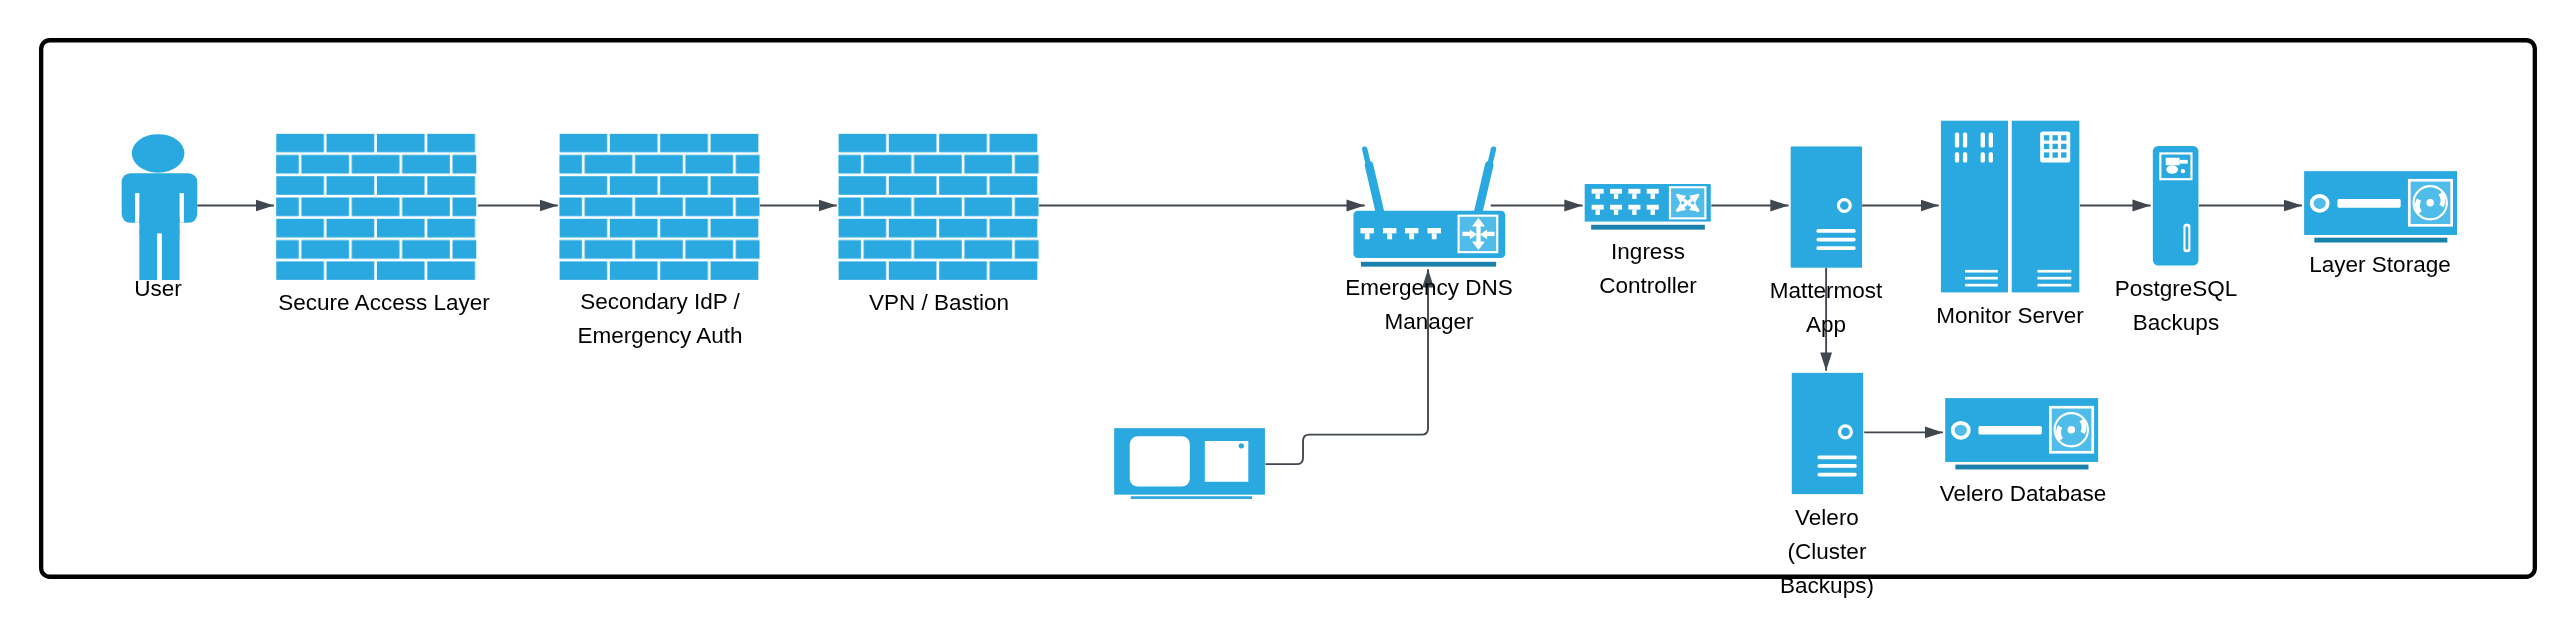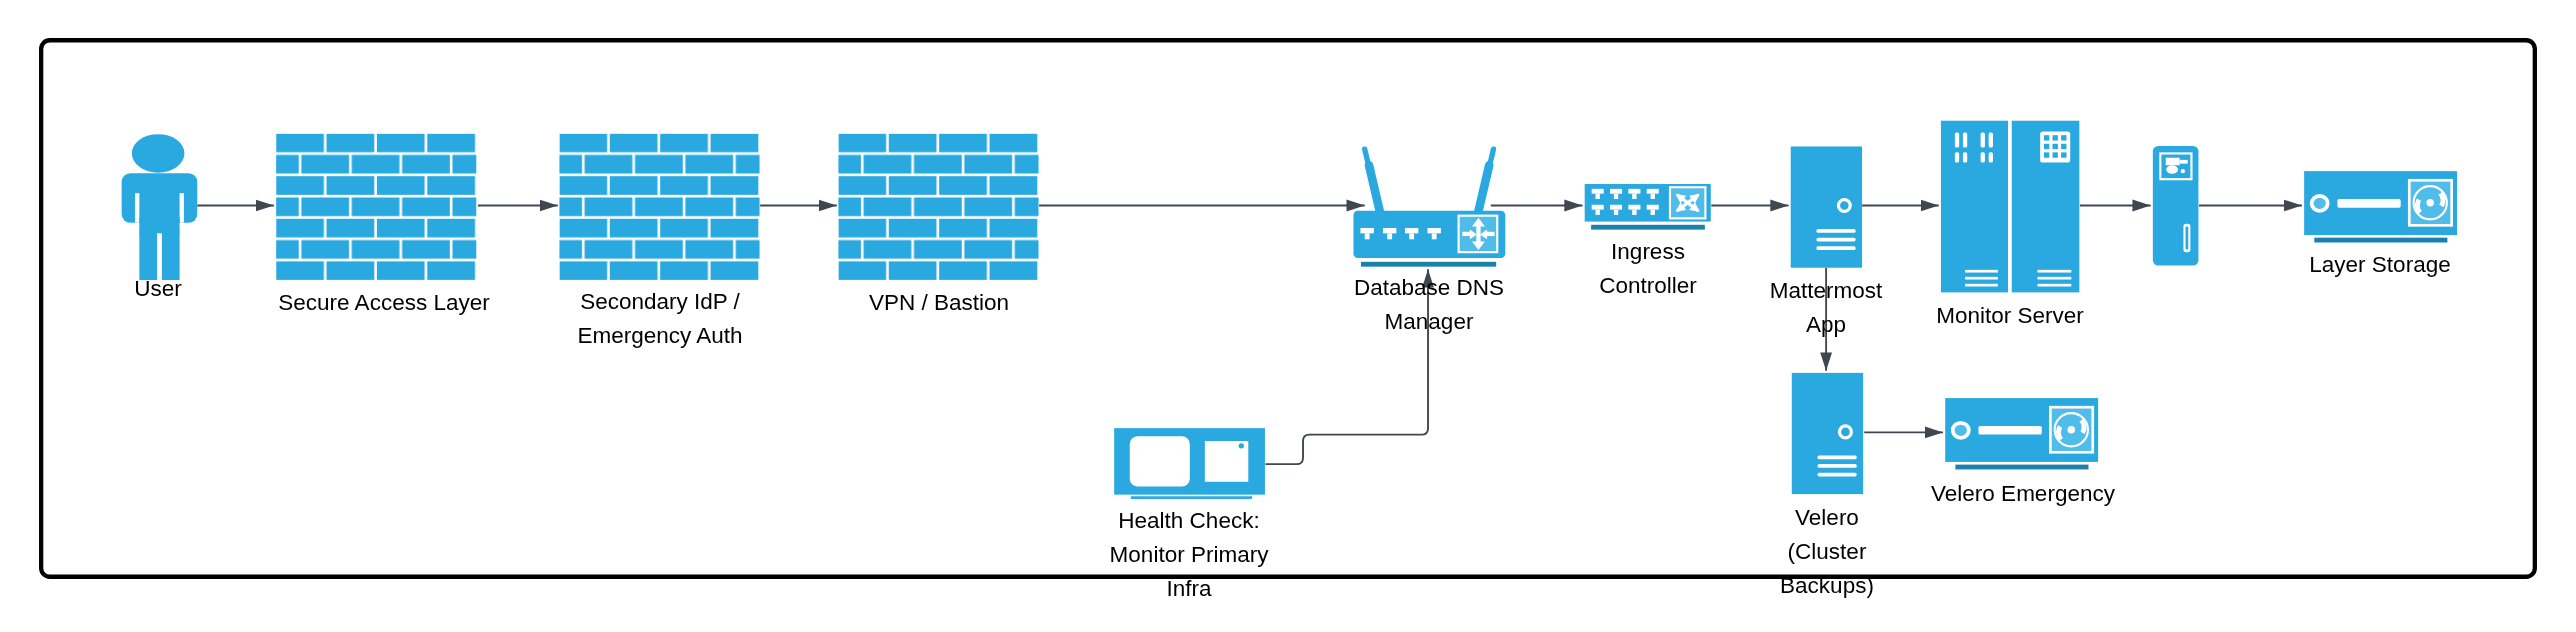--- a/index.html
+++ b/index.html
@@ -215,53 +215,52 @@
   <div class="label" style="left:660px;top:285px">
     <div>Secondary IdP /</div>
     <div>Emergency Auth</div>
   </div>
 
   <div class="label" style="left:939px;top:286px">
     <div>VPN / Bastion</div>
   </div>
 
   <div class="label" style="left:1429px;top:271px">
-    <div>Database DNS</div>
+    <div>Emergency DNS</div>
     <div>Manager</div>
   </div>
 
   <div class="label" style="left:1826px;top:274px">
     <div>Mattermost</div>
     <div>App</div>
   </div>
 
   <div class="label" style="left:1648px;top:235px">
     <div>Ingress</div>
     <div>Controller</div>
   </div>
 
   <div class="label" style="left:2010px;top:299px">
     <div>Monitor Server</div>
   </div>
 
+  <div class="label" style="left:2176px;top:272px">
+    <div>PostgreSQL</div>
+    <div>Backups</div>
+  </div>
 
   <div class="label" style="left:2380px;top:248px">
     <div>Layer Storage</div>
   </div>
 
-  <div class="label" style="left:1189px;top:504px">
-    <div>Health Check:</div>
-    <div>Monitor Primary</div>
-    <div>Infra</div>
-  </div>
 
   <div class="label" style="left:1827px;top:501px">
     <div>Velero</div>
     <div>(Cluster</div>
     <div>Backups)</div>
   </div>
 
   <div class="label" style="left:2023px;top:477px">
-    <div>Velero Emergency</div>
+    <div>Velero Database</div>
   </div>
 
 </div>
 
 
 </body></html>

